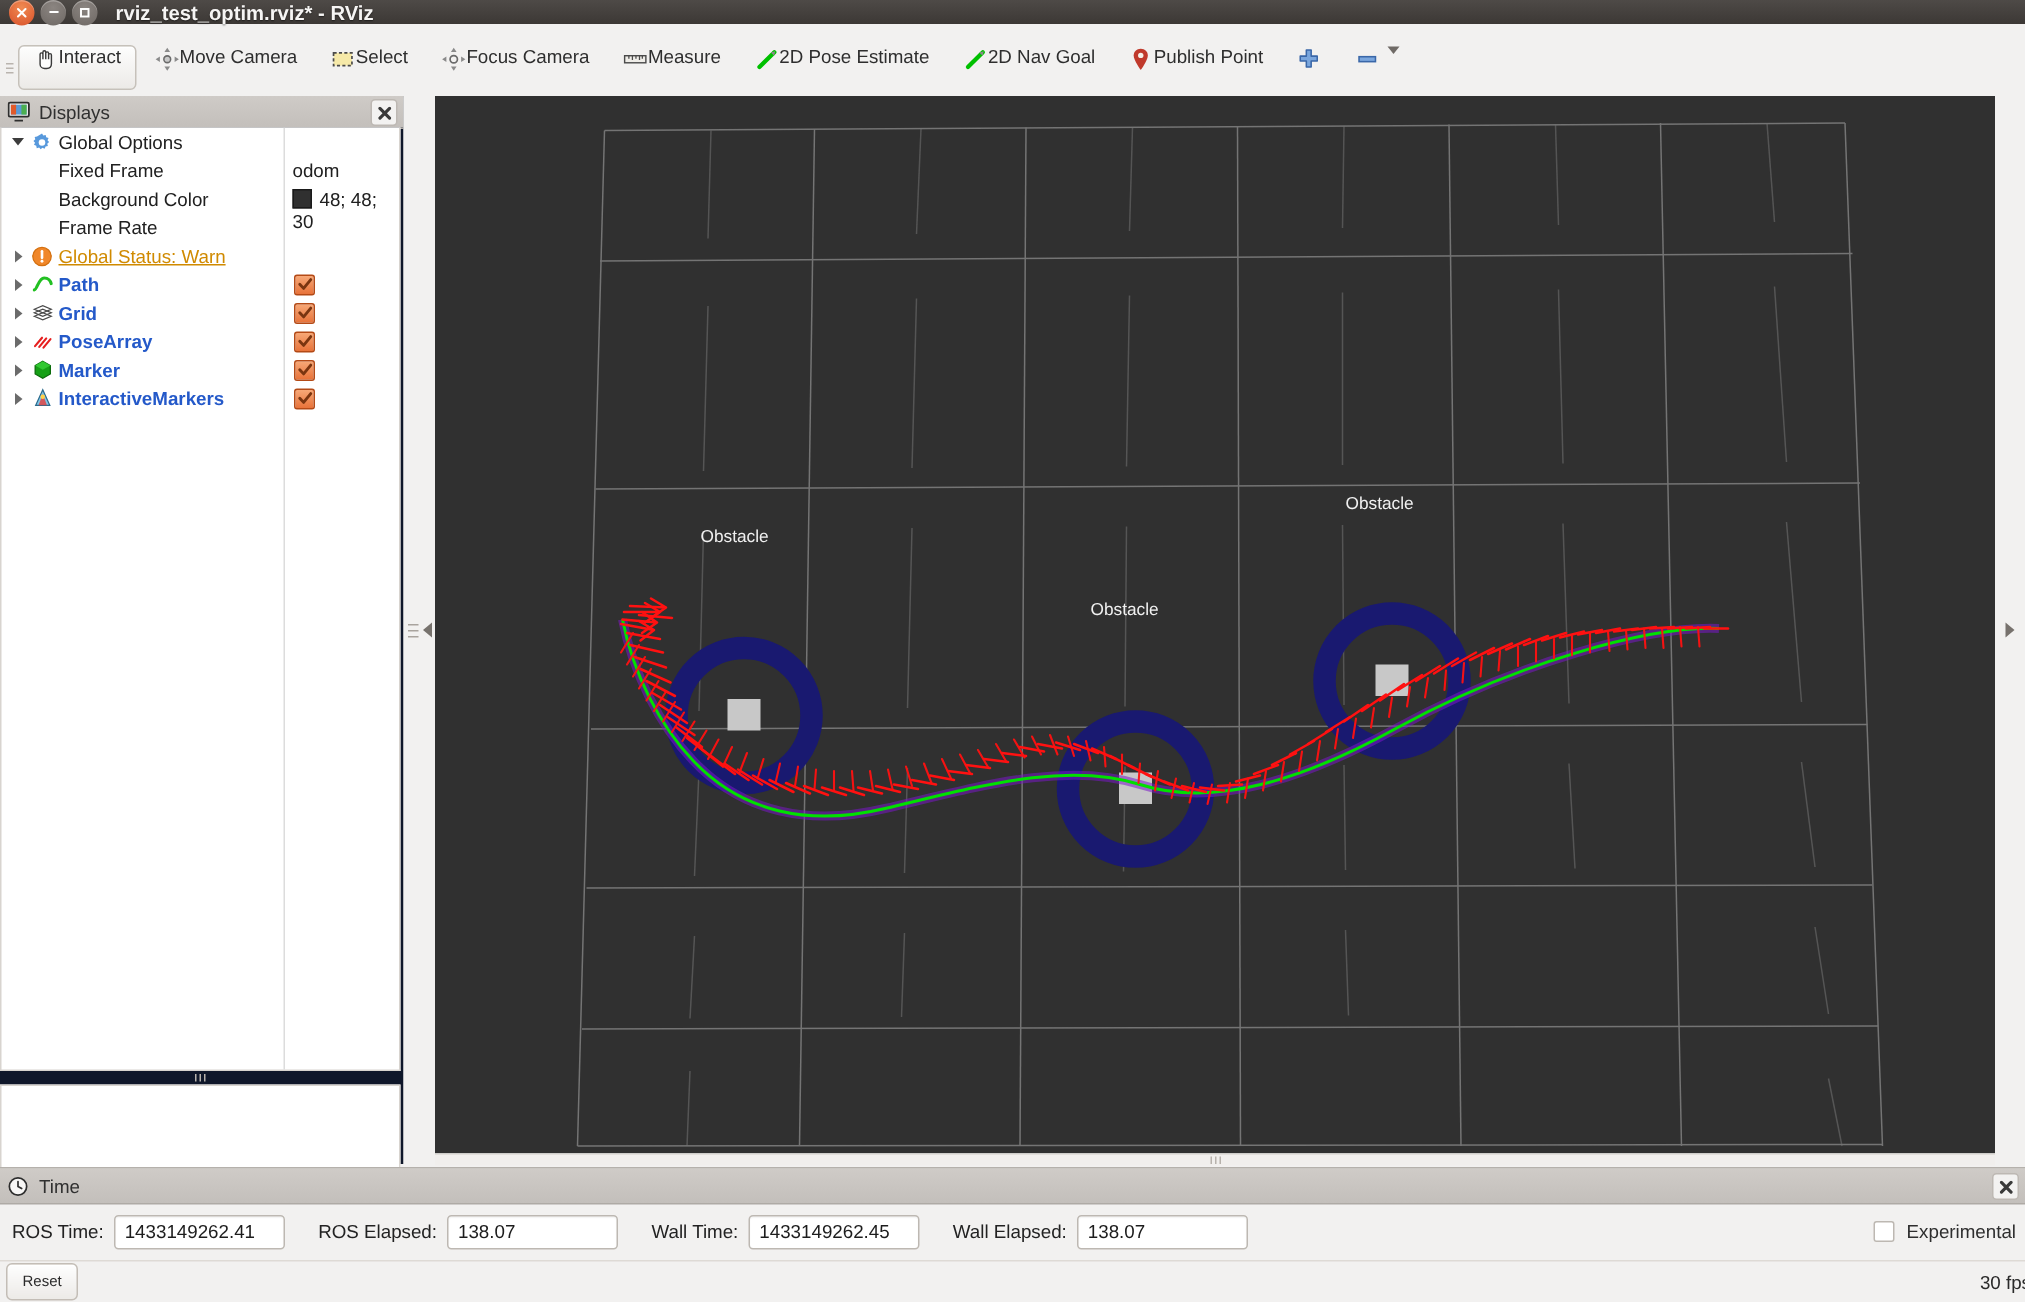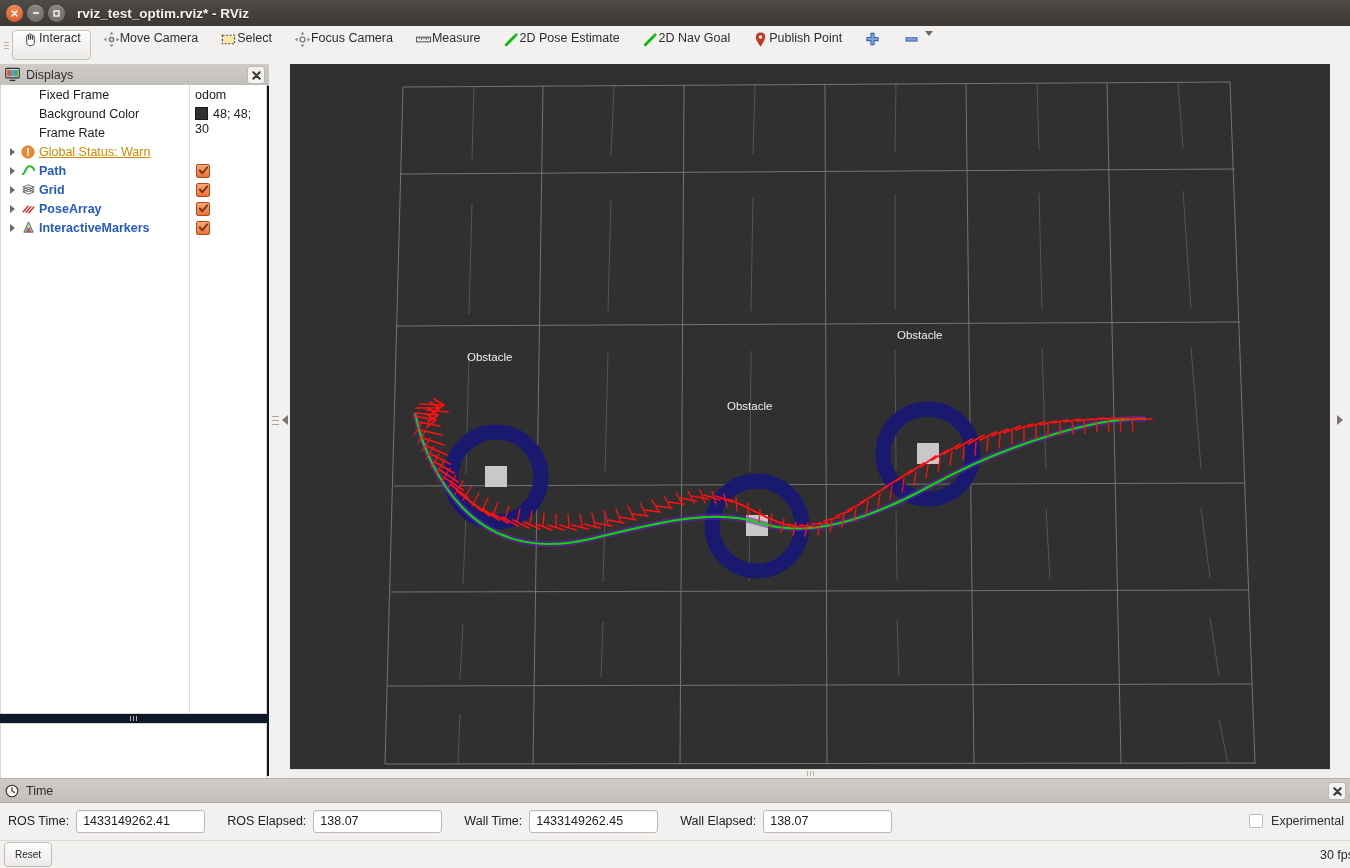--- a/index.html
+++ b/index.html
@@ -9,21 +9,21 @@
     background: #f2f1f0;
     font-family: "Liberation Sans", sans-serif;
     font-size: 12.5px;
     color: #2e2e2e;
     -webkit-font-smoothing: antialiased;
   }
   #app { position: relative; width: 1350px; height: 868px; }
 
   
   .titlebar {
-    position: absolute; left: 0; top: 0; width: 1350px; height: 26px;
+    position: absolute; left: 0; top: 0; width: 1350px; height: 16px;
     background: linear-gradient(to bottom, #4e4a47 0%, #3c3835 100%);
     display: flex; align-items: center;
   }
   .wbtns { display: flex; align-items: center; gap: 4px; margin-left: 6px; }
   .wbtn {
     width: 17px; height: 17px; border-radius: 50%;
     display: flex; align-items: center; justify-content: center;
     font-size: 9px; color: #fff; line-height: 1;
     box-shadow: inset 0 1px 0 rgba(255,255,255,.28);
   }
@@ -193,21 +193,21 @@
   }
   .time-head .ptitle { margin-left: 7px; font-size: 12.5px; color: #303030; }
   .time-row {
     position: absolute; left: 0; top: 24px; width: 1350px; height: 38px;
     display: flex; align-items: center; padding-left: 8px; gap: 0;
     border-bottom: 1px solid #dedad5;
   }
   .tfield { display: flex; align-items: center; gap: 7px; margin-right: 22px; }
   .tfield label { font-size: 12.5px; color: #222; }
   .tinput {
-    width: 129px; height: 23px; box-sizing: border-box;
+    width: 114px; height: 23px; box-sizing: border-box;
     border: 1px solid #bdb8b2; border-radius: 3px; background: #fff;
     padding: 0 6px; font-size: 12.5px; color: #1d1d1d;
     display: flex; align-items: center;
     box-shadow: 0 1px 1px rgba(0,0,0,.05) inset;
   }
   .experimental {
     position: absolute; right: 14px; top: 0; height: 38px;
     display: flex; align-items: center; gap: 8px;
   }
   .cbox {
@@ -366,20 +366,30 @@
       <div class="panel-close">
         <svg width="9" height="9" viewBox="0 0 9 9">
           <path d="M1.3 1.3 L7.7 7.7 M7.7 1.3 L1.3 7.7" stroke="#3a3a3a" stroke-width="2.1" stroke-linecap="round"></path>
         </svg>
       </div>
     </div>
 
     <div class="tree">
       <div class="tree-col-sep"></div>
 
+      <div class="trow">
+        <span class="arrow d"></span>
+        <span class="ticon">
+          <svg width="14" height="14" viewBox="0 0 16 16">
+            <path d="M8 1.2 l1 1.5 1.8-.5 .4 1.8 1.8 .6 -.8 1.7 1.2 1.4 -1.4 1.2 .5 1.8 -1.8 .4 -.7 1.7 -1.7-.8 -1.3 1.2 -1.2-1.4 -1.8 .5 -.4-1.8 -1.7-.7 .8-1.7 -1.2-1.3 1.4-1.2 -.5-1.8 1.8-.4 z" fill="#4a90d9" opacity="0.92"></path>
+            <circle cx="8" cy="8" r="2.5" fill="#ffffff"></circle>
+          </svg>
+        </span>
+        <span class="tlabel plain">Global Options</span>
+      </div>
 
       <div class="trow">
         <span class="arrow none"></span>
         <span class="ticon"></span>
         <span class="tlabel plain">Fixed Frame</span>
         <span class="tvalue">
           <span>odom</span>
         </span>
       </div>
 
@@ -460,20 +470,35 @@
           </svg>
         </span>
         <span class="tlabel link">PoseArray</span>
         <span class="chk">
           <svg width="11" height="11" viewBox="0 0 12 12">
               <path d="M2 6 L4.8 9 L10 2.6" stroke="#7a3510" stroke-width="2.1" fill="none" stroke-linecap="round" stroke-linejoin="round"></path>
             </svg>
         </span>
       </div>
 
+      <div class="trow">
+        <span class="arrow r"></span>
+        <span class="ticon">
+          <svg width="15" height="15" viewBox="0 0 16 16">
+            <path d="M8 2 L13.4 5 V11 L8 14 L2.6 11 V5 z" fill="#16a016" stroke="#0b6b0b" stroke-width="0.9"></path>
+            <path d="M8 2 L13.4 5 L8 8 L2.6 5 z" fill="#32c832"></path>
+          </svg>
+        </span>
+        <span class="tlabel link">Marker</span>
+        <span class="chk">
+          <svg width="11" height="11" viewBox="0 0 12 12">
+              <path d="M2 6 L4.8 9 L10 2.6" stroke="#7a3510" stroke-width="2.1" fill="none" stroke-linecap="round" stroke-linejoin="round"></path>
+            </svg>
+        </span>
+      </div>
 
       <div class="trow">
         <span class="arrow r"></span>
         <span class="ticon">
           <svg width="15" height="15" viewBox="0 0 16 16">
             <path d="M8 2 L13 13 H3 z" fill="#7fc6e8" stroke="#2b6a8c" stroke-width="0.9"></path>
             <path d="M8 5 L11 13 H5 z" fill="#e04444" opacity=".85"></path>
             <circle cx="8" cy="7" r="1.6" fill="#ffd24a"></circle>
           </svg>
         </span>

